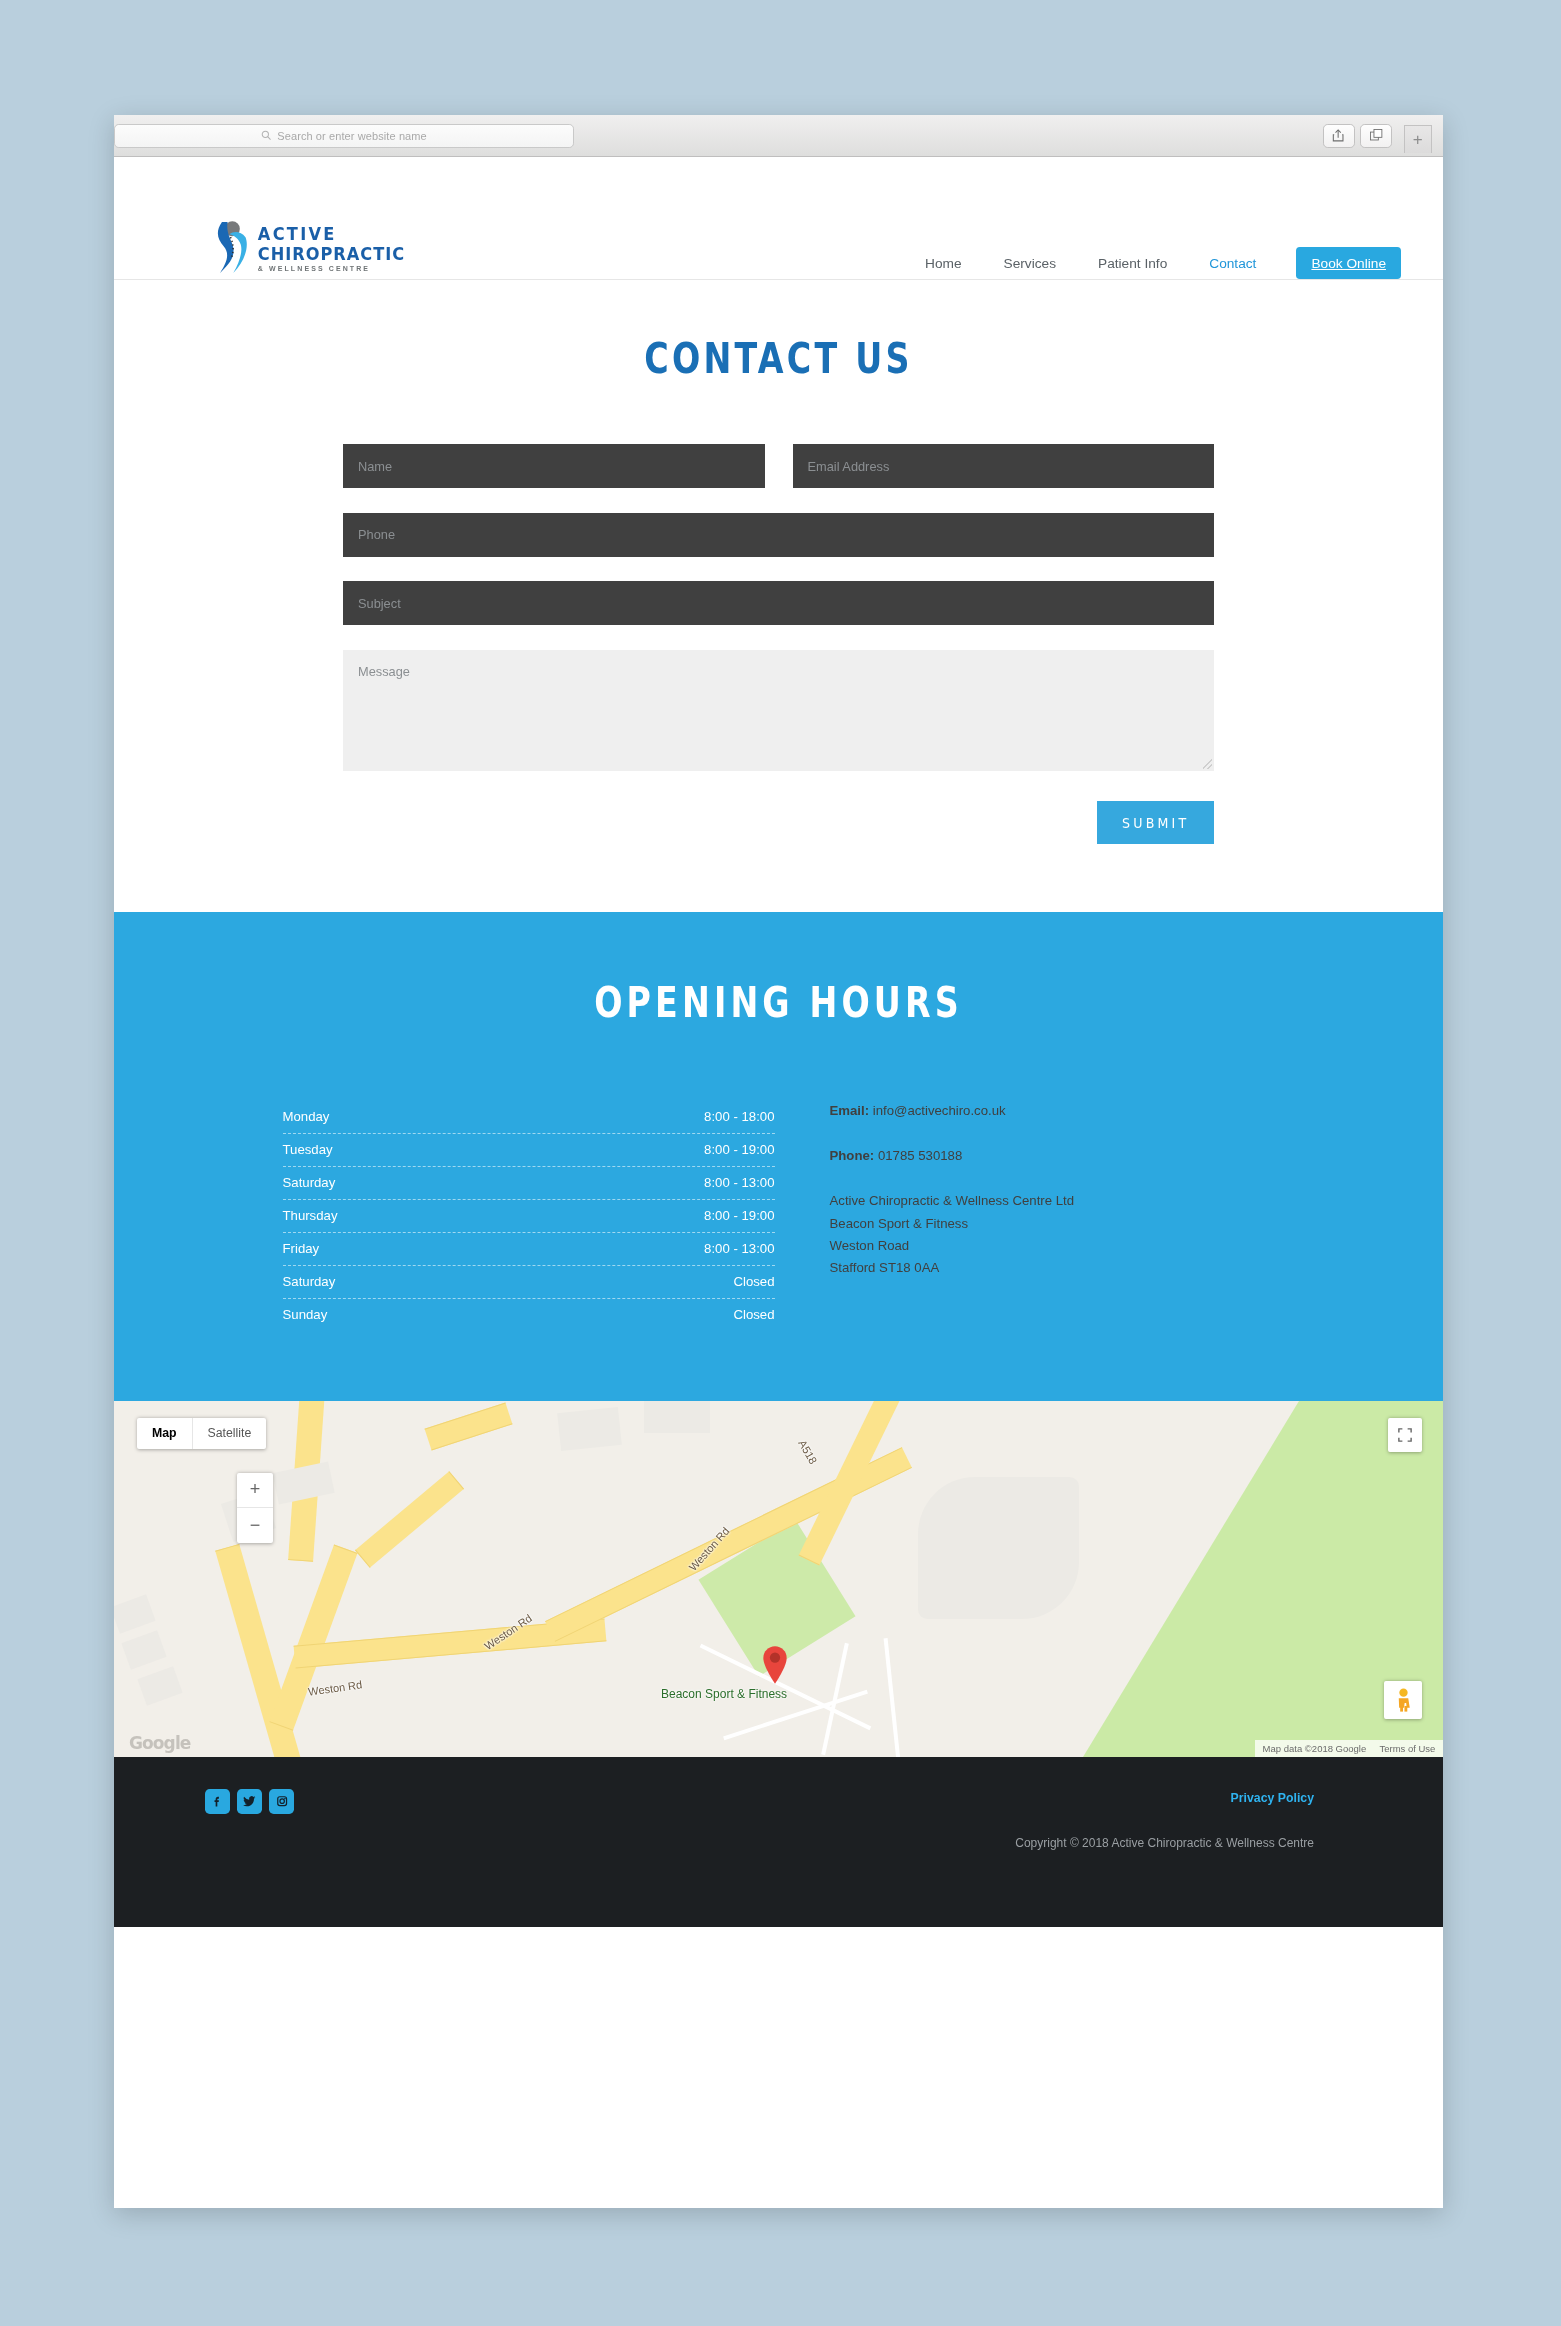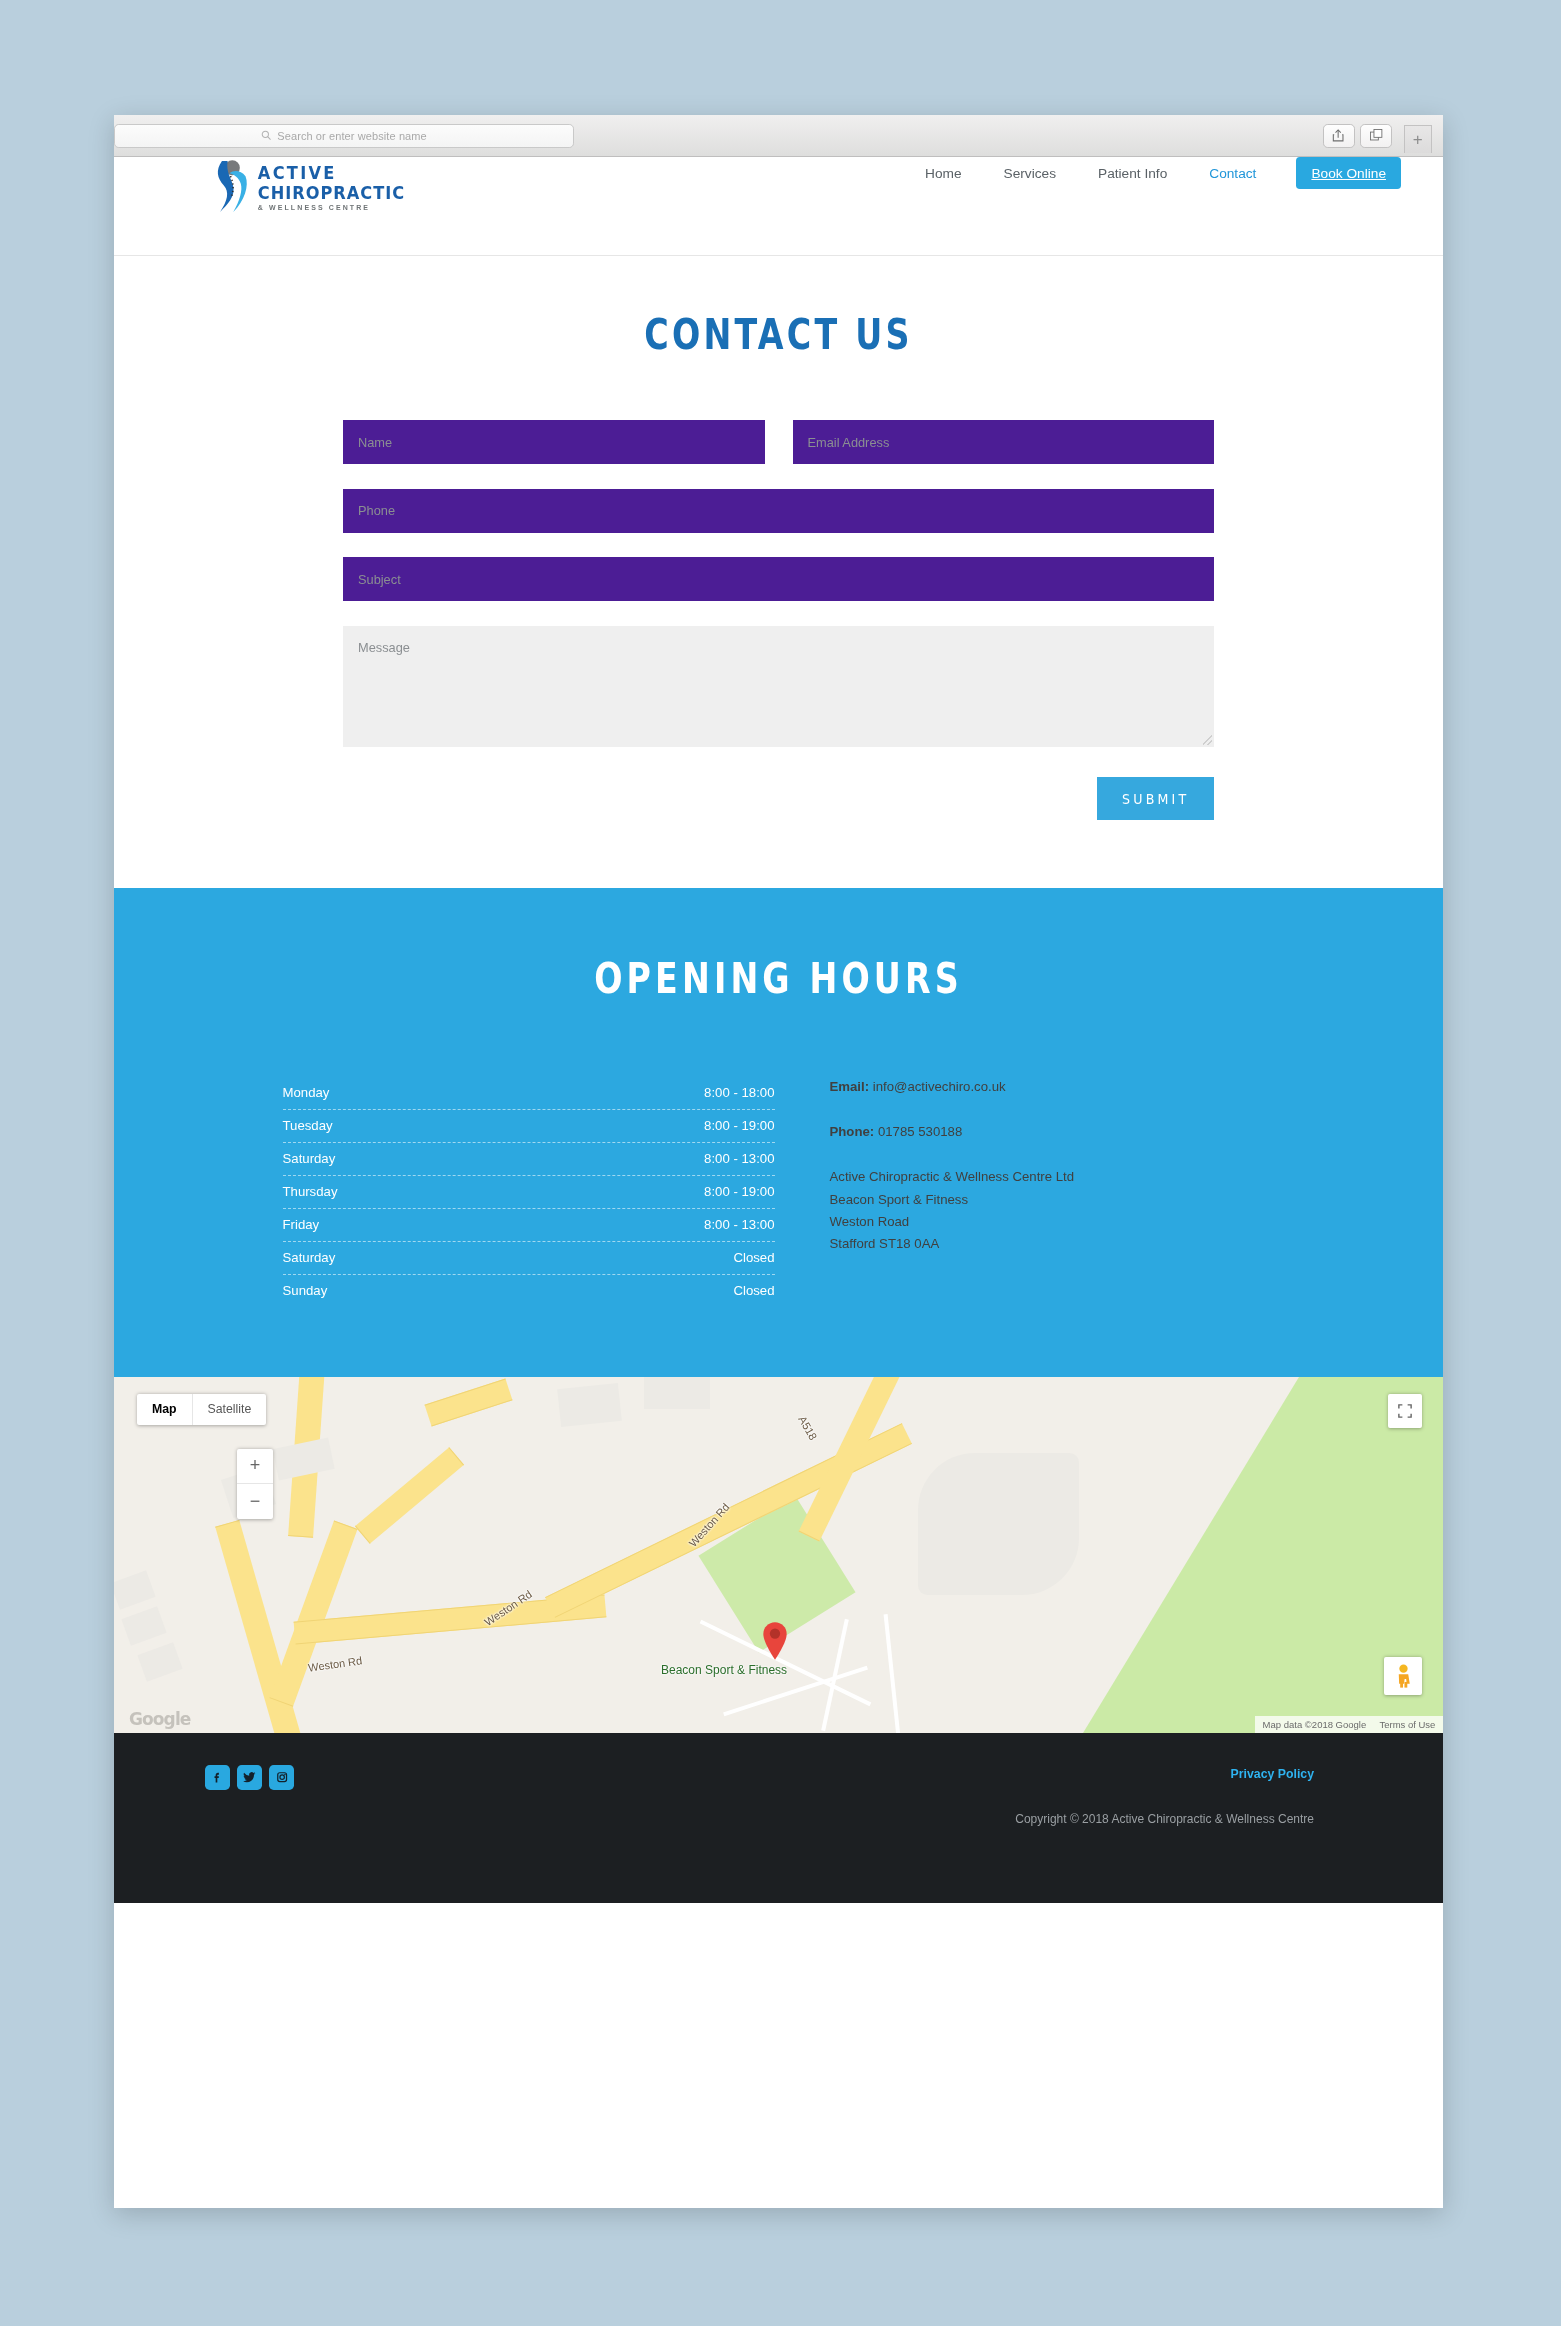--- a/index.html
+++ b/index.html
@@ -64,23 +64,23 @@
   .plusbtn {
     width:28px; height:28px; margin-left:5.7px; margin-top:7.6px;
     background:linear-gradient(#e8e7e7,#dcdbdb);
     border:0.9px solid #c3c2c2; border-bottom:none;
     display:flex; align-items:center; justify-content:center;
     color:#8d8d8d; font-size:17px; font-weight:300;
   }
 
   
   .site-header {
-    height:99px; background:#fff;
+    height:123px; background:#fff;
     border-bottom:0.9px solid #e6e6e6;
-    display:flex; align-items:flex-start;
+    display:flex; align-items:flex-end;
     padding:0 42px 0 91px;
   }
   .logo { display:flex; align-items:center; }
   .logo-mark { width:49px; height:61px; flex:none; position:relative; }
   .logo-text { margin-left:3.8px; line-height:1; }
   .logo-l1 {
     font-family:"Liberation Sans Narrow","DejaVu Sans Condensed","Liberation Sans",sans-serif;
     font-weight:bold; font-size:18px; letter-spacing:2.3px; color:#1a5fa8;
   }
   .logo-l2 {
@@ -106,21 +106,21 @@
     text-align:center;
     font-family:"Liberation Sans Narrow","DejaVu Sans Condensed","Liberation Sans",sans-serif;
     font-weight:bold;
     font-size:43px; letter-spacing:3.8px; color:#1a6fb5;
     margin:0 0 61px 0;
     transform:scaleX(.86); 
   }
   .form { width:871px; margin:0 auto; }
   .frow { display:flex; gap:28px; margin-bottom:24.6px; }
   .field {
-    background:#4c1d95; border:none; height:44px;
+    background:#404040; border:none; height:44px;
     display:flex; align-items:center; padding:0 15px;
     font-size:12.8px; color:#8b8f92; width:100%;
   }
   .field.half { width:calc(50% - 14px); }
   .textarea {
     background:#efefef; height:121px; padding:14px 15px;
     font-size:12.8px; color:#8b8f92; width:100%;
     position:relative;
   }
   .ta-grip {

